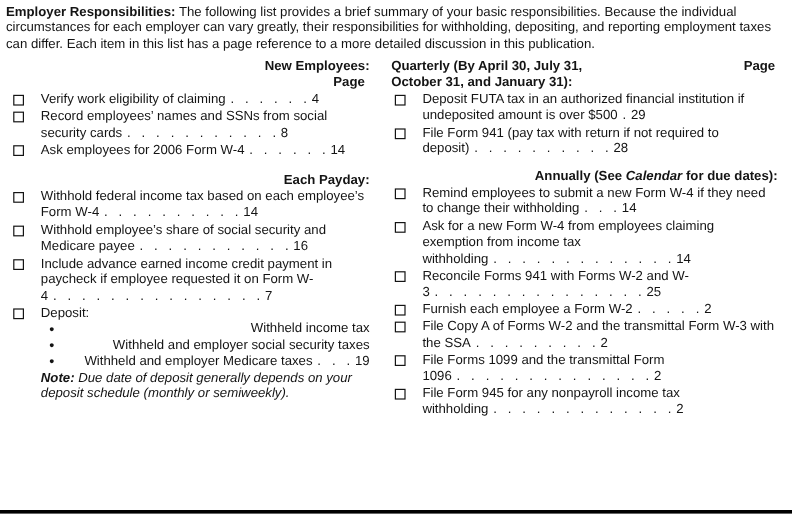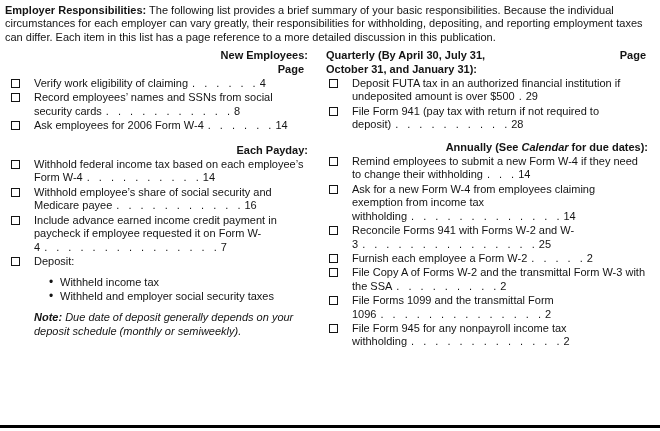--- a/index.html
+++ b/index.html
@@ -25,21 +25,21 @@
   .em{font-style:italic;}
   ul.checklist{list-style:none;margin:1px 0 0 0;padding:0;}
   li.it{position:relative;padding-left:26px;margin-top:1px;}
   .cb{
     position:absolute;left:3px;top:2px;
     width:7px;height:7px;border:1.7px solid #141414;
     background:#fff;display:inline-block;
   }
   .d{word-spacing:6px;letter-spacing:0;margin-left:4px;white-space:nowrap;}
   .p{margin-left:4px;}
-  ul.bullets{list-style:none;margin:8px;padding:0 0 0 7px;}
+  ul.bullets{list-style:none;margin:0;padding:0 0 0 7px;text-align:right;}
   ul.bullets li{position:relative;padding-left:11px;}
   ul.bullets li::before{content:"\2022";position:absolute;left:0;top:0;font-size:12px;}
   .note{font-style:italic;}
   .note-label{font-weight:bold;}
   .bottom-rule{position:absolute;left:0;bottom:3px;width:660px;height:3px;background:#000;}
 </style>
 </head>
 <body>
 
 <div class="intro"><b>Employer Responsibilities:</b> <span>The following list provides a brief summary of your basic responsibilities. Because the individual circumstances for each employer can vary greatly, their responsibilities for withholding, depositing, and reporting employment taxes can differ. Each item in this list has a page reference to a more detailed discussion in this publication.</span></div>
@@ -73,20 +73,21 @@
         <span class="cb"></span><span>Withhold employee’s share of social security and Medicare payee</span><span class="d">. . . . . . . . . . .</span><span class="p">16</span>
       </li>
       <li class="it">
         <span class="cb"></span><span>Include advance earned income credit payment in paycheck if employee requested it on Form W-4</span><span class="d">. . . . . . . . . . . . . . .</span><span class="p">7</span>
       </li>
       <li class="it">
         <span class="cb"></span><span>Deposit:</span>
         <ul class="bullets">
           <li><span>Withheld income tax</span></li>
           <li><span>Withheld and employer social security taxes</span></li>
+          <li><span>Withheld and employer Medicare taxes</span><span class="d">. . .</span><span class="p">19</span></li>
         </ul>
         <div class="note"><span class="note-label">Note:</span> <span>Due date of deposit generally depends on your deposit schedule (monthly or semiweekly).</span></div>
       </li>
     </ul>
   </div>
 
   <div class="col-right">
 
     <div class="q-head">
       <span class="q-page">Page</span>

